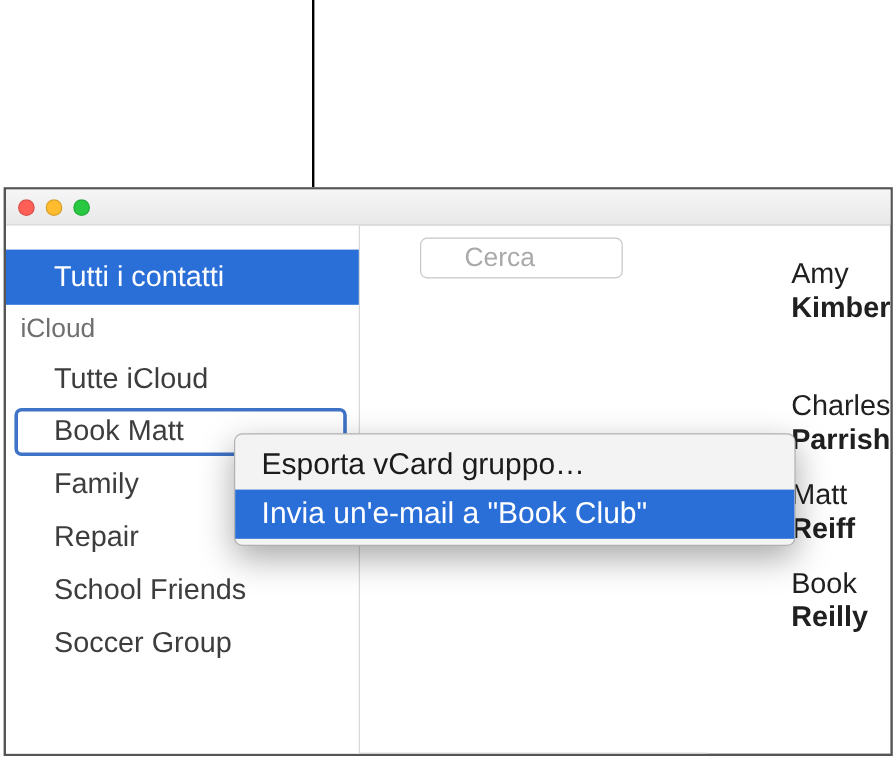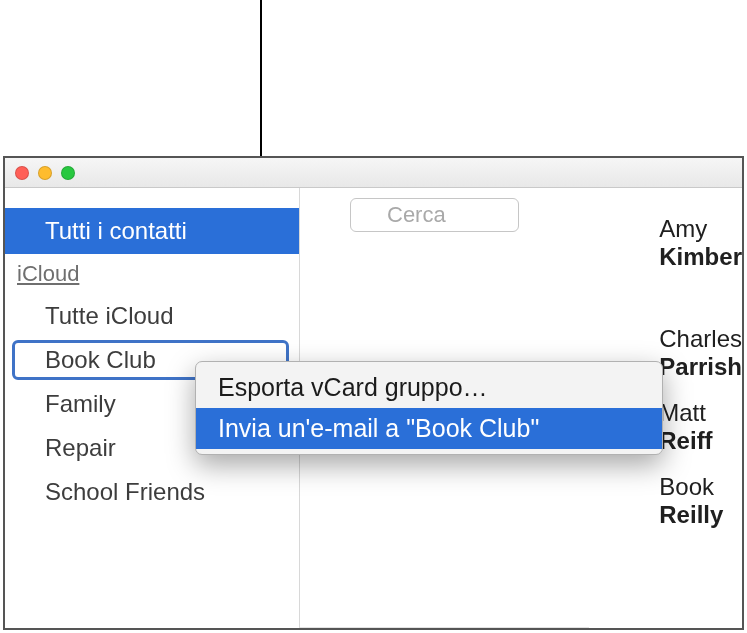--- a/index.html
+++ b/index.html
@@ -70,21 +70,20 @@
     .sb-item.top {
       background: #2a6fd8;
       color: #fff;
       padding: 9px 0 9px 40px;
       margin-top: 20px;
     }
     .sb-section {
       font-size: 22px;
       color: #6f6f6f;
       padding: 7px 0 7px 12px;
-      text-decoration: underline;
     }
     .sb-item.focused {
       position: relative;
     }
     .sb-focus-ring {
       position: absolute;
       left: 7px;
       right: 10px;
       top: 2px;
       bottom: 2px;
@@ -167,26 +166,27 @@
     <div class="traffic-light tl-min"></div>
     <div class="traffic-light tl-zoom"></div>
   </div>
 
   <div class="body-row">
     <div class="sidebar">
       <div class="sb-item top">Tutti i contatti</div>
       <div class="sb-section">iCloud</div>
       <div class="sb-item">Tutte iCloud</div>
       <div class="sb-item focused">
-        <span>Book Club</span>
+        <span>Book Matt</span>
         <div class="sb-focus-ring"></div>
       </div>
       <div class="sb-item">Family</div>
       <div class="sb-item">Repair</div>
       <div class="sb-item">School Friends</div>
+      <div class="sb-item">Soccer Group</div>
     </div>
 
     <div class="main">
       <div class="search-wrap">
         <div class="search-box">
           <span class="search-icon">
             <svg width="18" height="18" viewBox="0 0 24 24" fill="none" stroke="currentColor" stroke-width="2.2">
               <circle cx="10.5" cy="10.5" r="6.5"></circle>
                 <line x1="20" y1="20" x2="15.2" y2="15.2"></line>
             </svg>

